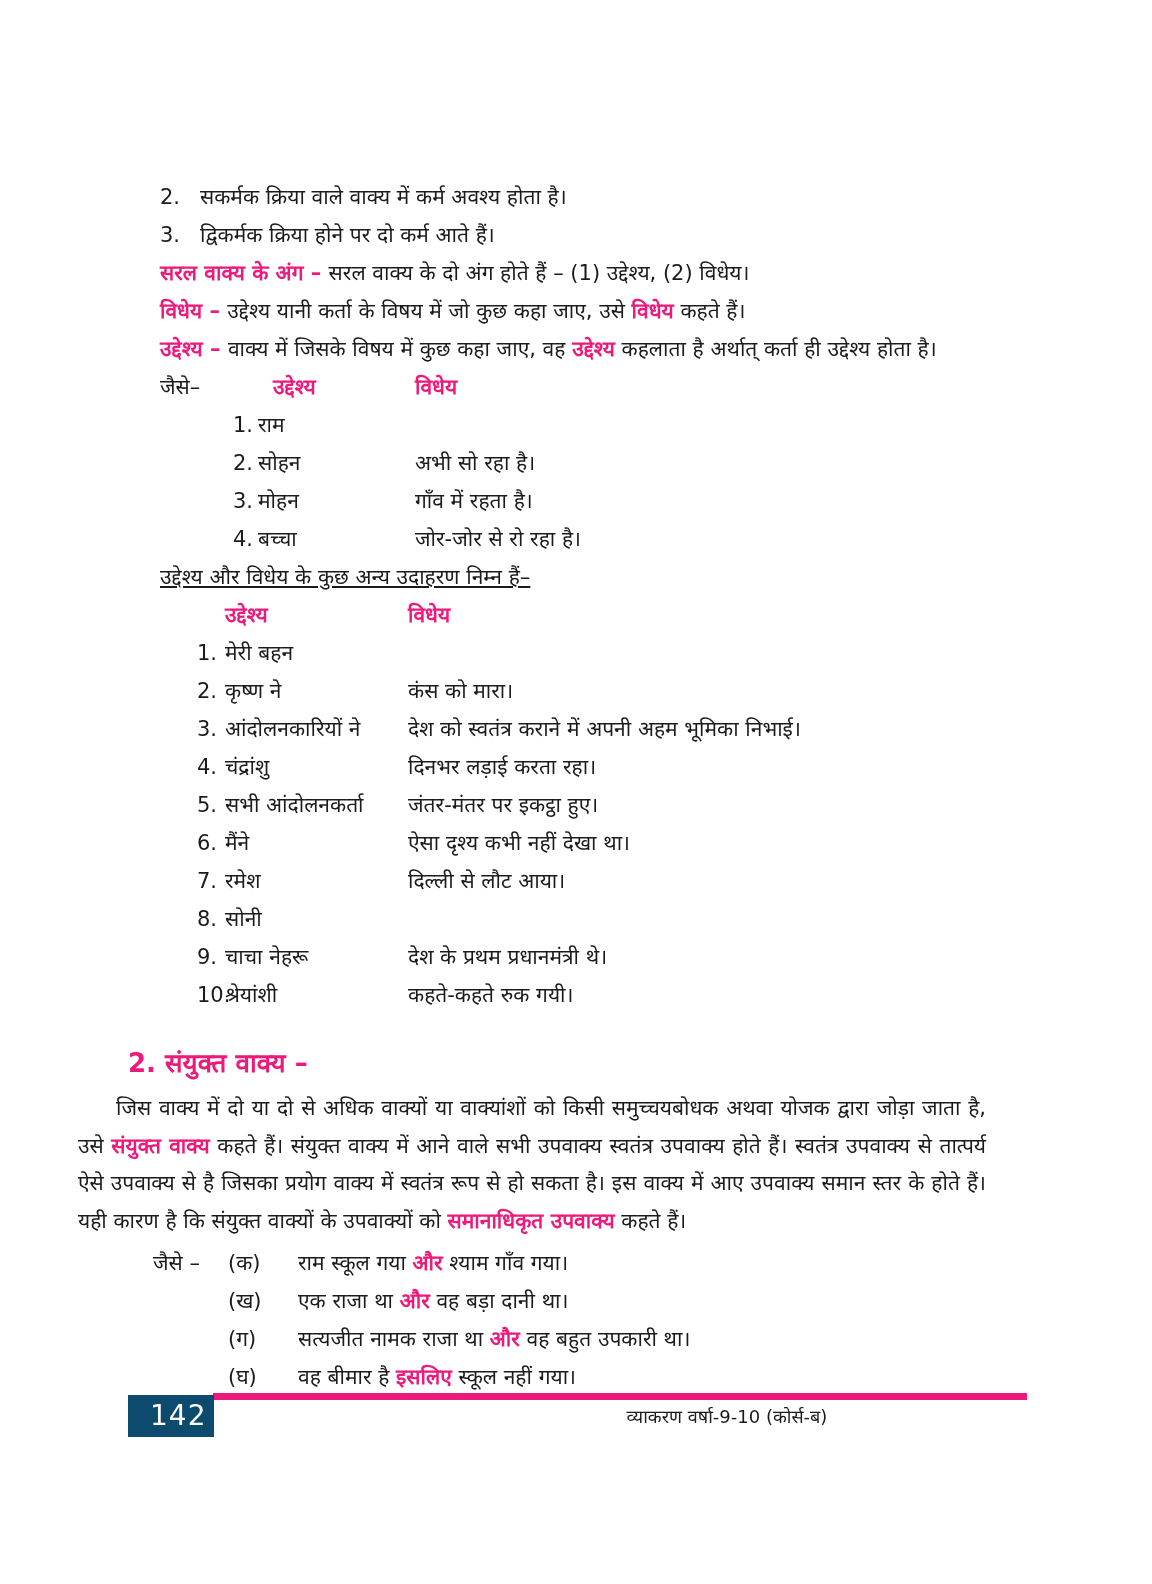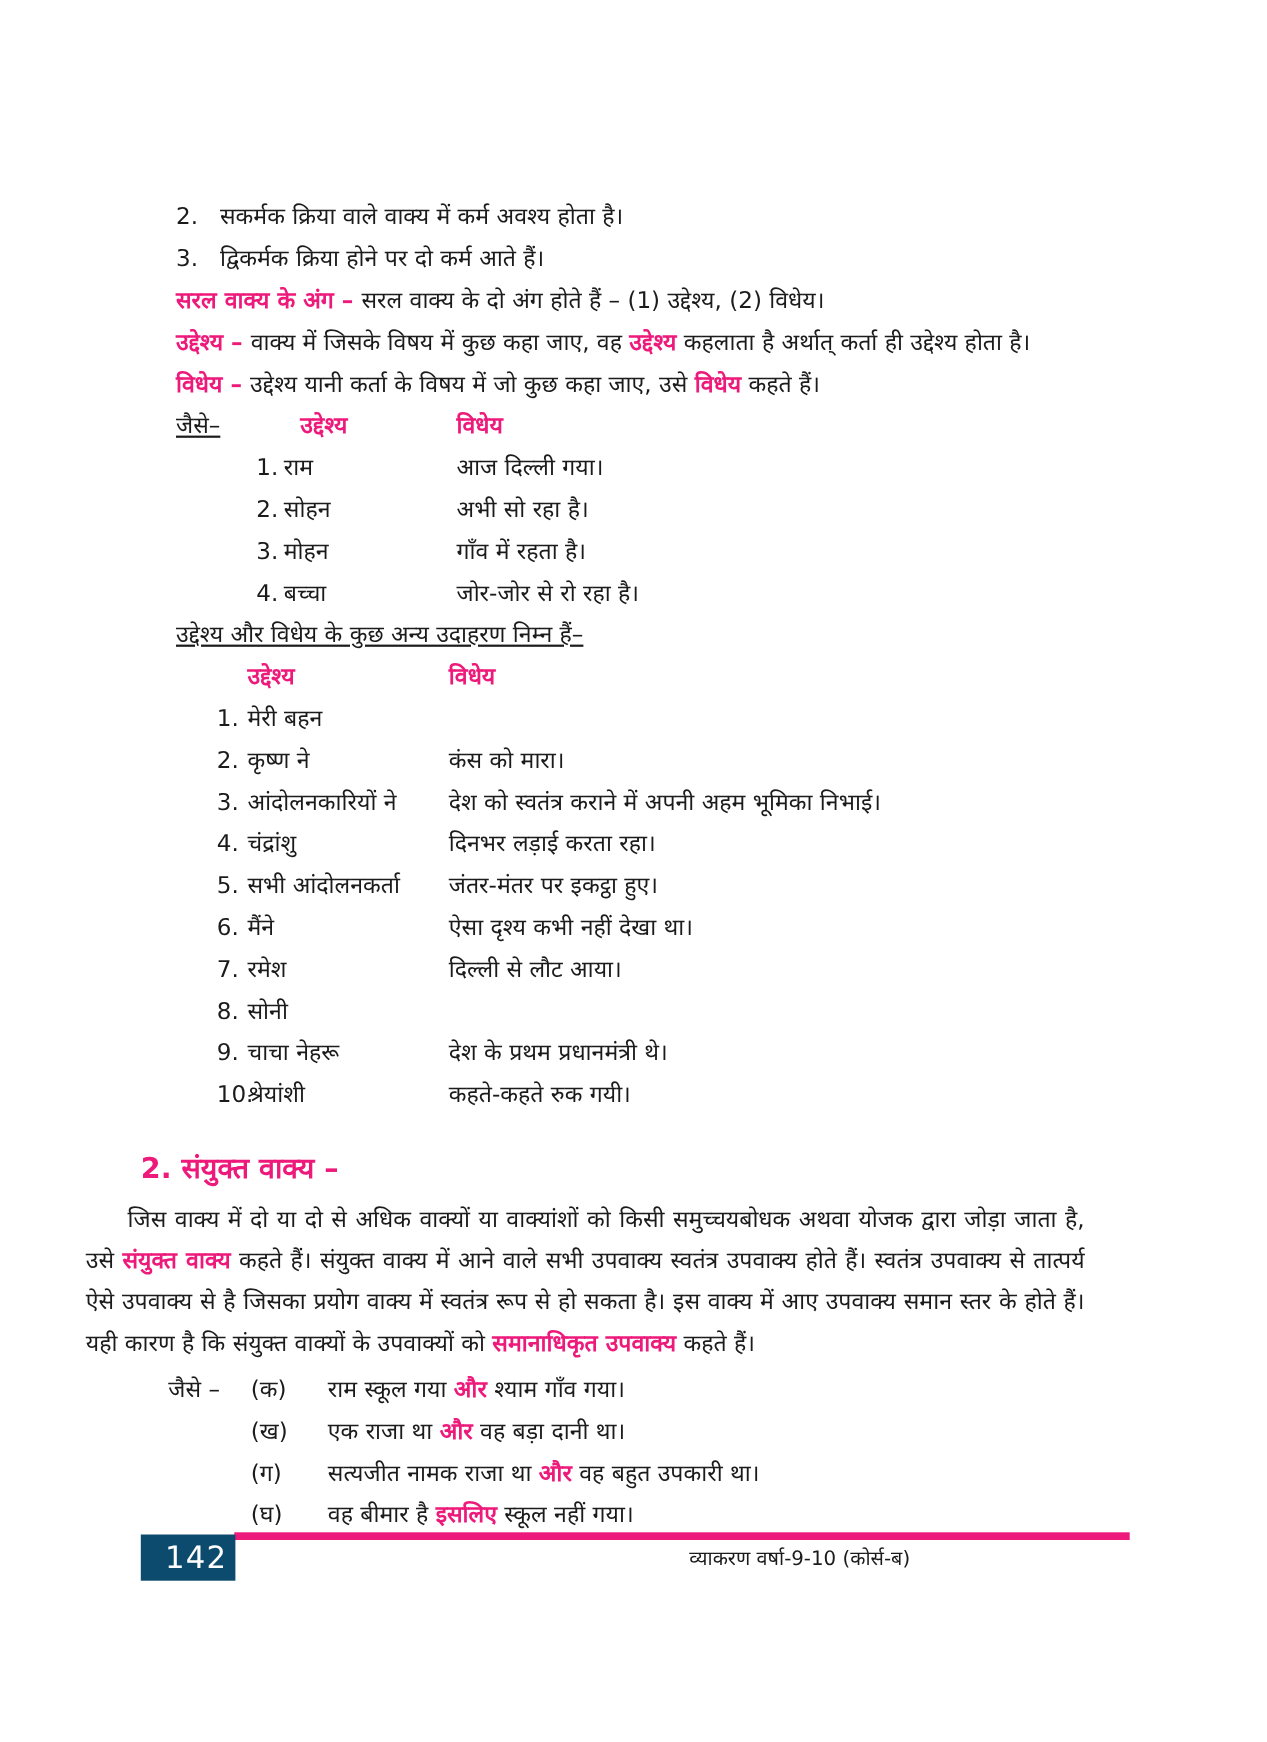--- a/index.html
+++ b/index.html
@@ -20,21 +20,21 @@
 
   
   .intro-points { list-style:none; margin-left:160px; }
   .intro-points .point { display:grid; grid-template-columns:40px auto; }
 
   
   .definitions { margin-left:160px; }
 
   
   .t1-header { margin-left:160px; display:grid; grid-template-columns:113px 142px auto; font-weight:bold; }
-  .t1-header .lead { font-weight:normal; color:#1b1b1b;text-decoration:underline; }
+  .t1-header .lead { font-weight:normal; color:#1b1b1b; }
   .t1-rows .t-row { margin-left:233px; display:grid; grid-template-columns:25px 157px auto; }
 
   
   .more-intro { margin-left:160px;text-decoration:underline; }
 
   
   .t2-header { margin-left:225px; display:grid; grid-template-columns:183px auto; font-weight:bold; }
   .t2-rows .t-row { margin-left:197px; display:grid; grid-template-columns:28px 183px auto; }
 
   
@@ -88,37 +88,36 @@
         <li class="row point">
           <span class="num">3.</span>
           <span>द्विकर्मक क्रिया होने पर दो कर्म आते हैं।</span>
         </li>
       </ol>
 
     <div class="definitions">
 
         <div class="row def"><span class="accent-bold">सरल वाक्य के अंग – </span><span>सरल वाक्य के दो अंग होते हैं – (1) उद्देश्य, (2) विधेय।</span></div>
 
+        <div class="row def"><span class="accent-bold">विधेय – </span><span>उद्देश्य यानी कर्ता के विषय में जो कुछ कहा जाए, उसे </span><span class="accent-bold">विधेय</span><span> कहते हैं।</span></div>
+
         <div class="row def"><span class="accent-bold">उद्देश्य – </span><span>वाक्य में जिसके विषय में कुछ कहा जाए, वह </span><span class="accent-bold">उद्देश्य</span><span> कहलाता है अर्थात् कर्ता ही उद्देश्य होता है।</span></div>
-
-        <div class="row def"><span class="accent-bold">विधेय – </span><span>उद्देश्य यानी कर्ता के विषय में जो कुछ कहा जाए, उसे </span><span class="accent-bold">विधेय</span><span> कहते हैं।</span></div>
       </div>
 
     <div class="t1-header row">
       <span class="lead">जैसे–</span>
       <span class="accent-bold">उद्देश्य</span>
       <span class="accent-bold">विधेय</span>
     </div>
 
     <div class="t1-rows">
 
         <div class="row t-row">
           <span>1.</span>
           <span>राम</span>
-          <span>आज दिल्ली गया।</span>
         </div>
 
         <div class="row t-row">
           <span>2.</span>
           <span>सोहन</span>
           <span>अभी सो रहा है।</span>
         </div>
 
         <div class="row t-row">
           <span>3.</span>

